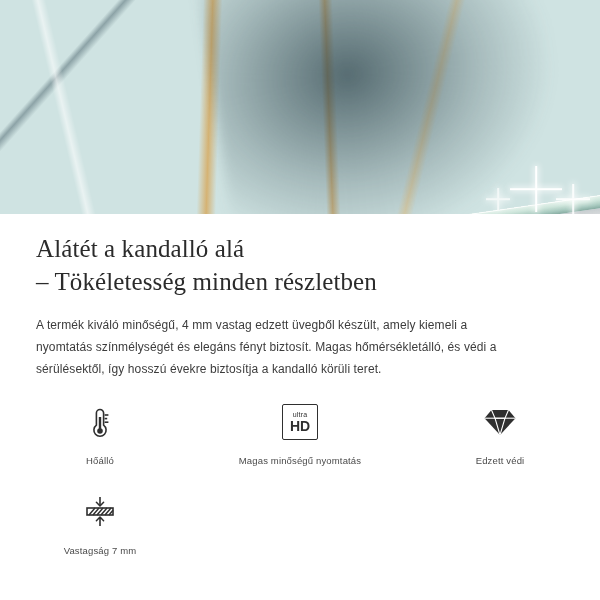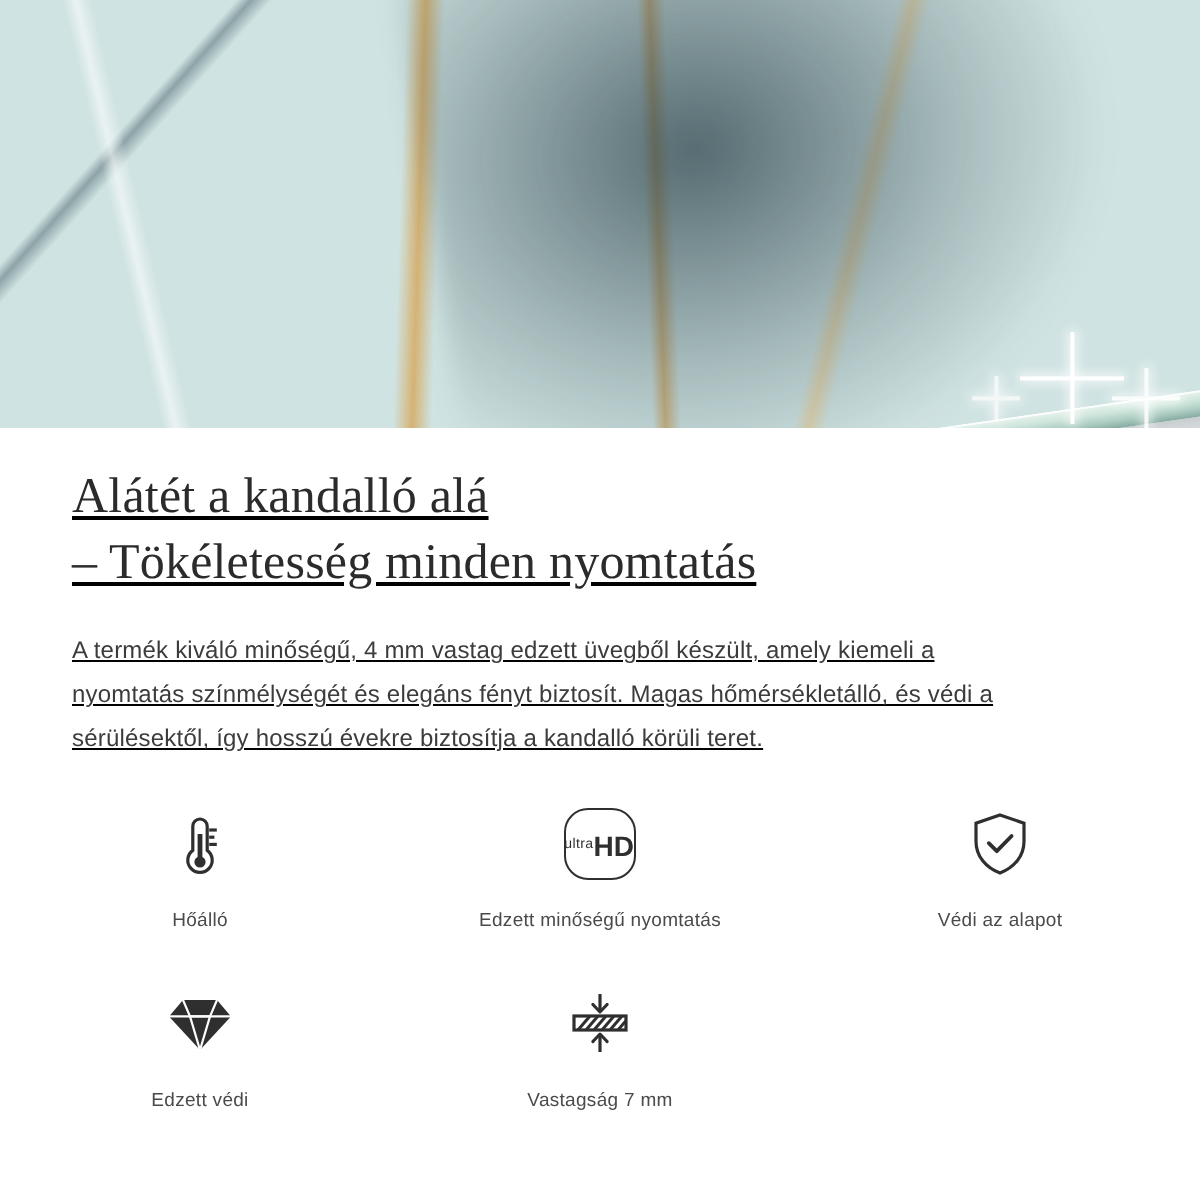--- a/index.html
+++ b/index.html
@@ -128,21 +128,20 @@
   .sparkle.s1 { width: 52px; height: 46px; left: 510px; top: 166px; }
   .sparkle.s2 { width: 34px; height: 30px; left: 556px; top: 184px; opacity: .9; }
   .sparkle.s3 { width: 24px; height: 22px; left: 486px; top: 188px; opacity: .75; }
 
   
   .content {
     position: absolute;
     left: 0;
     top: 214px;
     width: 540px;
-    text-decoration: underline;
   }
   .headline {
     margin: 0;
     padding: 18px 36px 0 36px;
     font-family: "Liberation Serif", serif;
     font-size: 25px;
     line-height: 1.32;
     font-weight: 400;
     color: #2b2b2b;
     letter-spacing: .1px;
@@ -185,25 +184,25 @@
   .feature-label {
     margin-top: 9px;
     font-size: 9.5px;
     color: #4a4a4a;
     letter-spacing: .15px;
   }
   .ultrahd-box {
     width: 34px;
     height: 34px;
     border: 1.6px solid #2f2f2f;
-    border-radius: 12px;
+    border-radius: 2px;
     display: flex;
-    flex-direction: row;
+    flex-direction: column;
     align-items: center;
-    justify-content: flex-end;
+    justify-content: center;
     line-height: 1;
   }
   .ultrahd-box .u1 {
     font-size: 7px;
     letter-spacing: .2px;
     color: #2f2f2f;
   }
   .ultrahd-box .u2 {
     font-size: 14px;
     font-weight: bold;
@@ -226,21 +225,21 @@
       <div class="glass-edge-shadow"></div>
     </div>
     <div class="sparkle s1"></div>
     <div class="sparkle s2"></div>
     <div class="sparkle s3"></div>
   </div>
 
   <div class="content">
     <h1 class="headline">
       <span>Alátét a kandalló alá</span>
-      <span class="line2">– Tökéletesség minden nyomtatás</span>
+      <span class="line2">– Tökéletesség minden részletben</span>
     </h1>
     <p class="body-copy">A termék kiváló minőségű, 4 mm vastag edzett üvegből készült, amely kiemeli a nyomtatás színmélységét és elegáns fényt biztosít. Magas hőmérsékletálló, és védi a sérülésektől, így hosszú évekre biztosítja a kandalló körüli teret.</p>
   </div>
 
   <div class="features">
 
     <div class="feature">
       <div class="feature-icon">
         <svg width="34" height="36" viewBox="0 0 34 36" fill="none" stroke="#2f2f2f" stroke-width="1.6">
           <path d="M17 5.5a3.6 3.6 0 0 0-3.6 3.6v12.1a6.1 6.1 0 1 0 7.2 0V9.1A3.6 3.6 0 0 0 17 5.5z"></path>
@@ -254,32 +253,23 @@
       <div class="feature-label">Hőálló</div>
     </div>
 
     <div class="feature">
       <div class="feature-icon">
         <div class="ultrahd-box">
           <span class="u1">ultra</span>
           <span class="u2">HD</span>
         </div>
       </div>
-      <div class="feature-label">Edzett minőségű nyomtatás</div>
-    </div>
-
-    <div class="feature">
-      <div class="feature-icon">
-        <svg width="36" height="38" viewBox="0 0 36 38" fill="none" stroke="#2f2f2f" stroke-width="1.6">
-          <path d="M18 4.5 30 8.6v9.1c0 7.4-5 13.1-12 15.8-7-2.7-12-8.4-12-15.8V8.6L18 4.5z"></path>
-          <path d="M12.4 18.6l4 4 7.4-7.6" stroke-width="1.9" stroke-linecap="round" stroke-linejoin="round"></path>
-        </svg>
-      </div>
-      <div class="feature-label">Védi az alapot</div>
-    </div>
+      <div class="feature-label">Magas minőségű nyomtatás</div>
+    </div>
+
 
     <div class="feature">
       <div class="feature-icon">
         <svg width="38" height="34" viewBox="0 0 38 34" fill="#2f2f2f">
           <path d="M10.5 5h17l7 8.2L19 30 3.5 13.2 10.5 5z"></path>
           <path d="M10.5 5 14 13.2h10L27.5 5" fill="none" stroke="#ffffff" stroke-width="1.1"></path>
           <path d="M3.5 13.2h31" fill="none" stroke="#ffffff" stroke-width="1.1"></path>
           <path d="M14 13.2 19 30l5-16.8" fill="none" stroke="#ffffff" stroke-width="1.1"></path>
         </svg>
       </div>

